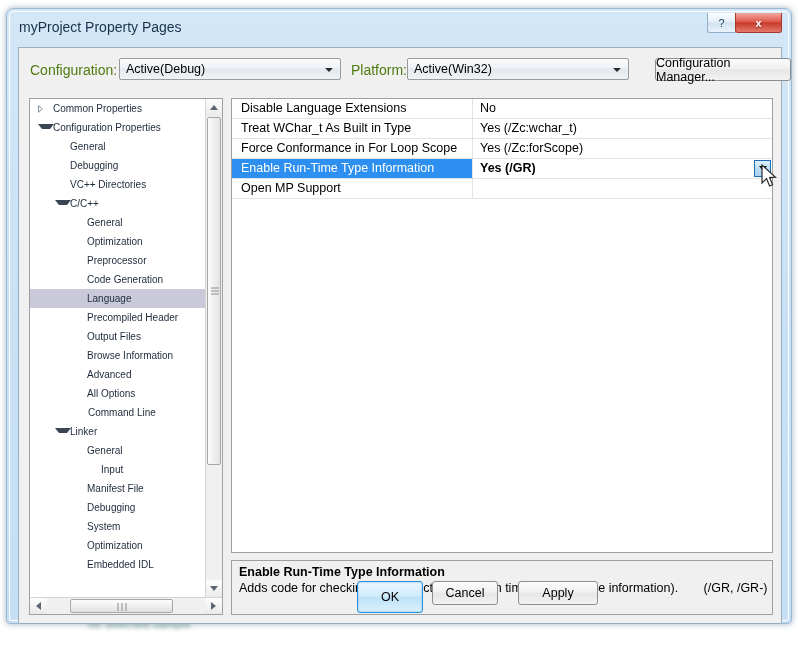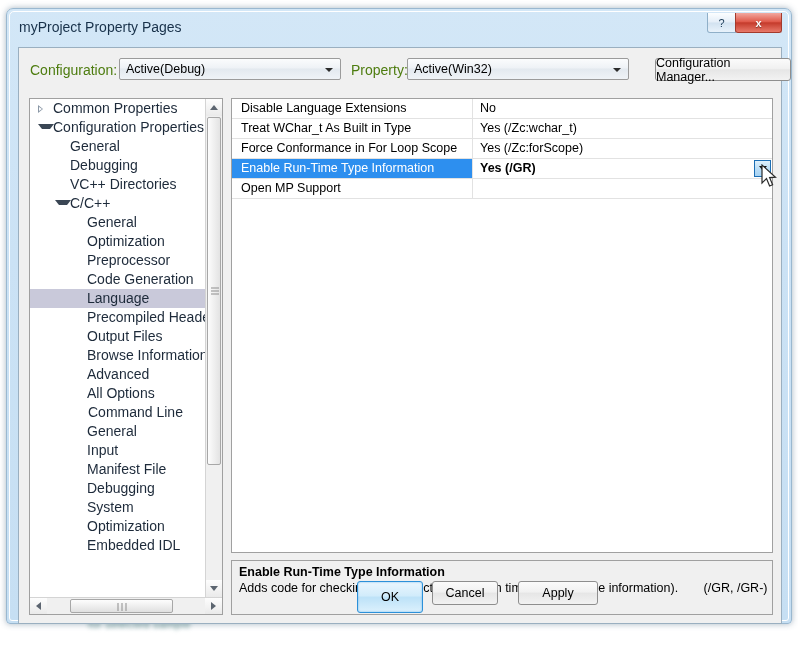--- a/index.html
+++ b/index.html
@@ -184,21 +184,21 @@
     position: absolute;
     left: 0; top: 0;
     width: 175px;
     height: 498px;
     overflow: hidden;
   }
   .tree-row {
     position: relative;
     height: 19px;
     line-height: 19px;
-    font-size: 14px;
+    font-size: 10px;
     color: #1d2a3a;
     white-space: nowrap;
   }
   .tree-row.sel { background: #c9c9da; }
   .tree-row .tw {
     position: absolute;
     top: 6px;
     width: 8px;
     height: 8px;
   }
@@ -477,21 +477,21 @@
     <div class="dialog-body">
 
       <div class="selector-row">
         <div class="lbl" style="left:11px; top:14px;">Configuration:</div>
 
         <div class="combo" style="left:100px; top:10px; width:222px;">
           <div class="combo-text">Active(Debug)</div>
           <div class="combo-arrow"></div>
         </div>
 
-        <div class="lbl" style="left:332px; top:14px;">Property:</div>
+        <div class="lbl" style="left:332px; top:14px;">Platform:</div>
 
         <div class="combo" style="left:388px; top:10px; width:222px;">
           <div class="combo-text">Active(Win32)</div>
           <div class="combo-arrow"></div>
         </div>
 
         <div class="btn" style="left:636px; top:10px; width:136px; height:23px;">Configuration Manager...</div>
       </div>
 
       <div class="tree-pane">
@@ -544,24 +544,28 @@
             <div class="tree-row">
               <div class="tree-label" style="left: 57px;">Advanced</div>
             </div>
             <div class="tree-row">
               <div class="tree-label" style="left: 57px;">All Options</div>
             </div>
             <div class="tree-row">
               <div class="tree-label" style="left: 58px;">Command Line</div>
             </div>
             <div class="tree-row">
+              <div class="tw tw-expanded" style="left: 25px;"></div>
+              <div class="tree-label" style="left: 40px;">Linker</div>
+            </div>
+            <div class="tree-row">
               <div class="tree-label" style="left: 57px;">General</div>
             </div>
             <div class="tree-row">
-              <div class="tree-label" style="left: 57px;">Input</div>
+              <div class="tree-label" style="left: 71px;">Input</div>
             </div>
             <div class="tree-row">
               <div class="tree-label" style="left: 57px;">Manifest File</div>
             </div>
             <div class="tree-row">
               <div class="tree-label" style="left: 57px;">Debugging</div>
             </div>
             <div class="tree-row">
               <div class="tree-label" style="left: 57px;">System</div>
             </div>

